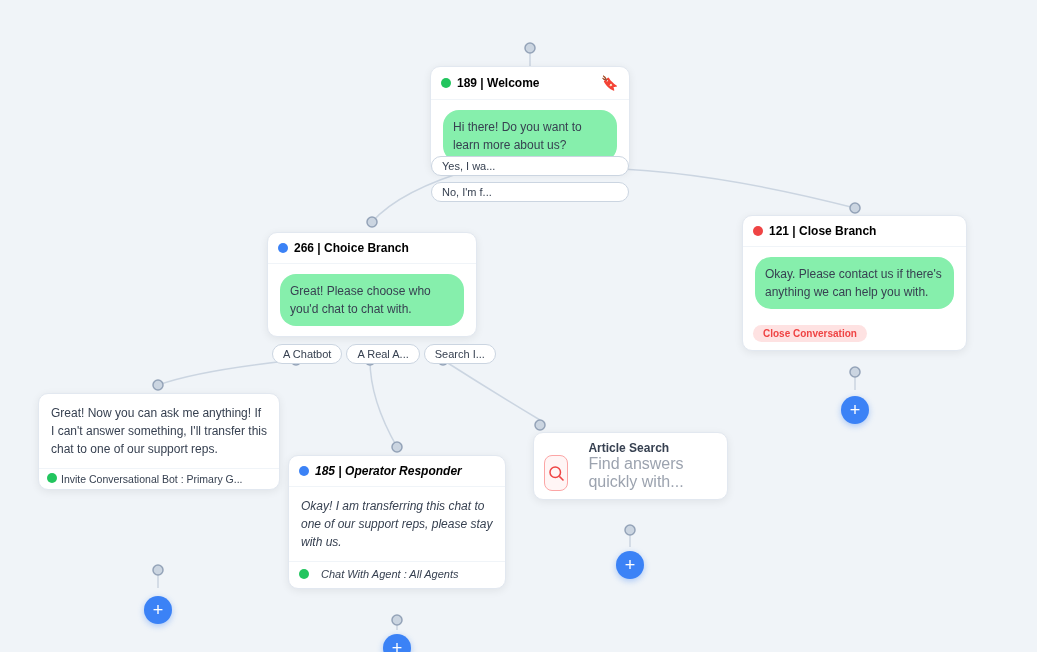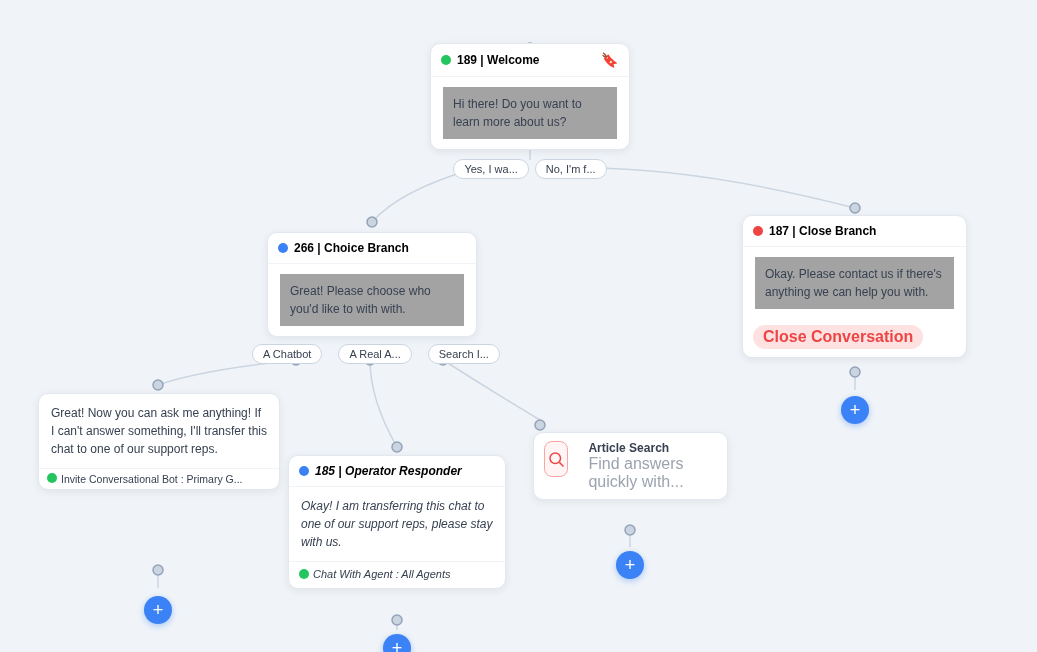--- a/index.html
+++ b/index.html
@@ -79,30 +79,30 @@
       justify-content: center;
       cursor: pointer;
       box-shadow: 0 2px 6px rgba(59,130,246,0.4);
     }
     .bookmark-icon {
       margin-left: auto;
       color: #22c55e;
       font-size: 14px;
     }
     .msg-bubble {
-      background: #a3a3a3;
-      border-radius: 0;
+      background: #86efac;
+      border-radius: 16px;
       padding: 8px 10px;
       font-size: 12px;
       color: #374151;
       line-height: 1.5;
     }
     .article-search-box {
       display: flex;
-      align-items: flex-start;
+      align-items: flex-end;
       gap: 20px;
       padding: 8px 10px;
     }
     .search-icon-box {
       width: 36px;
       height: 36px;
       border-radius: 8px;
       border: 1.5px solid #fca5a5;
       display: flex;
       align-items: center;
@@ -113,37 +113,37 @@
     }
     .article-text-block {}
     .article-title { font-size: 12px; font-weight: 600; color: #374151; }
     .article-sub { font-size: 16px; color: #9ca3af; }
     .close-conv-tag {
       display: inline-block;
       background: #fee2e2;
       color: #ef4444;
       border-radius: 12px;
       padding: 3px 10px;
-      font-size: 16px;
+      font-size: 10px;
       font-weight: 600;
       margin: 6px 10px 8px;
     }
     .invite-tag {
       display: flex;
       align-items: flex-start;
       gap: 4px;
       padding: 4px 8px;
       font-size: 11px;
       color: #374151;
       border-top: 1px solid #f0f4f8;
     }
     .chat-agent-tag {
       display: flex;
       align-items: center;
-      gap: 4px;
+      gap: 12px;
       padding: 6px 10px 8px;
       font-size: 11px;
       color: #374151;
       border-top: 1px solid #f0f4f8;
     }
   </style>
 </head>
 <body>
 
 <div class="canvas">
@@ -194,59 +194,59 @@
 
     <circle cx="158" cy="570" r="5" fill="#cbd5e1" stroke="#94a3b8" stroke-width="1.5"></circle>
 
     <circle cx="397" cy="620" r="5" fill="#cbd5e1" stroke="#94a3b8" stroke-width="1.5"></circle>
 
     <circle cx="630" cy="530" r="5" fill="#cbd5e1" stroke="#94a3b8" stroke-width="1.5"></circle>
 
     <circle cx="855" cy="372" r="5" fill="#cbd5e1" stroke="#94a3b8" stroke-width="1.5"></circle>
   </svg>
 
-  <div class="node" style="left:430px; top:43px; width:200px;">
+  <div class="node" style="left:430px; top:66px; width:200px;">
     <div class="node-header">
       <span class="dot dot-green"></span>
       <span>189 | Welcome</span>
       <span class="bookmark-icon">🔖</span>
     </div>
     <div class="node-body">
       <div class="msg-bubble">
         <span>Hi there! Do you want to learn more about us?</span>
       </div>
     </div>
 
-    <div style="position:absolute; bottom:-30px; left:0; width:100%; display:flex; gap:6px; justify-content:center;">
+    <div style="position:absolute; bottom:-30px; left:0; width:100%; display:flex; gap:6px; justify-content:center;flex-direction:column;">
       <span class="choice-btn">Yes, I wa...</span>
       <span class="choice-btn">No, I'm f...</span>
     </div>
   </div>
 
   <div class="node" style="left:267px; top:232px; width:210px;">
     <div class="node-header">
       <span class="dot dot-blue"></span>
       <span>266 | Choice Branch</span>
     </div>
     <div class="node-body">
       <div class="msg-bubble">
-        <span>Great! Please choose who you'd like to with with.</span>
-      </div>
-    </div>
-    <div style="position:absolute; bottom:-28px; left:4px; width:100%; display:flex; gap:16px; justify-content:center;">
+        <span>Great! Please choose who you'd chat to chat with.</span>
+      </div>
+    </div>
+    <div style="position:absolute; bottom:-28px; left:12px; width:100%; display:flex; gap:4px; justify-content:center;">
       <span class="choice-btn">A Chatbot</span>
       <span class="choice-btn">A Real A...</span>
       <span class="choice-btn">Search I...</span>
     </div>
   </div>
 
   <div class="node" style="left:742px; top:215px; width:225px;">
     <div class="node-header">
       <span class="dot dot-red"></span>
-      <span>187 | Close Branch</span>
+      <span>121 | Close Branch</span>
     </div>
     <div class="node-body">
       <div class="msg-bubble">
         <span>Okay. Please contact us if there's anything we can help you with.</span>
       </div>
     </div>
     <div class="close-conv-tag">Close Conversation</div>
   </div>
 
   <div class="node" style="left:38px; top:393px; width:242px;">

